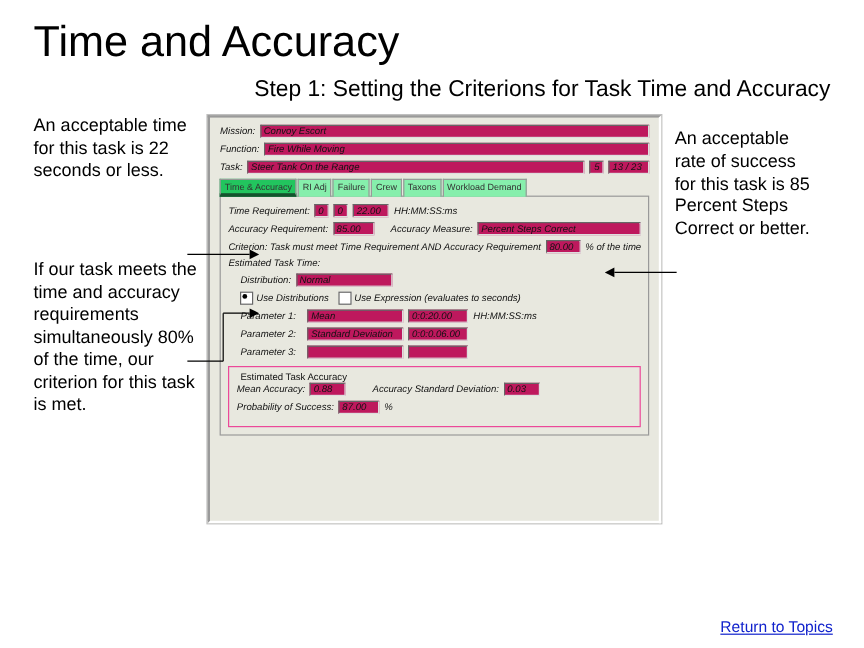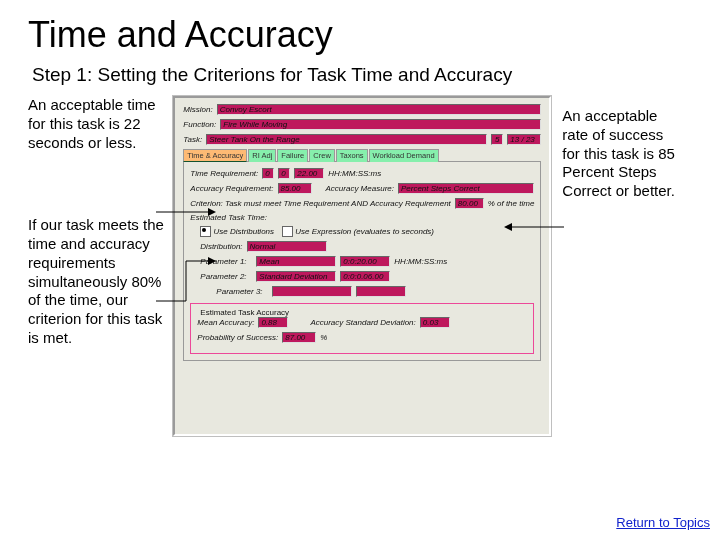--- a/index.html
+++ b/index.html
@@ -13,21 +13,21 @@
   }
   .slide { padding: 10px 28px 0 28px; }
   .title {
     font-size: 36px;
     text-align: left;
     margin: 4px 0 8px 0;
     font-weight: 400;
   }
   .subtitle {
     font-size: 19px;
-    text-align: left;
+    text-align: right;
     margin: 0 0 10px 4px;
   }
   .columns { display: flex; }
   .leftcol { width: 155px; font-size: 15px; line-height: 1.25; }
   .leftcol p { margin: 0 0 18px 0; }
   .centrecol { flex: 1; display: flex; justify-content: center; }
   .rightcol { width: 150px; font-size: 15px; line-height: 1.25; }
   .rightcol p { margin: 11px; }
 
   
@@ -66,42 +66,42 @@
   .tabbar { display: flex; gap: 1px; margin: 3px 0 0 0; }
   .tab {
     background: #86efac;
     border: 1px solid #999;
     border-bottom: none;
     padding: 1px 3px;
     font-size: 7.5px;
     color:#333;
   }
   .tab.active {
-    background: #fdba74;
-    border-bottom: 1px solid #14532d;
+    background: #22c55e;
+    border-bottom: 3px solid #14532d;
     position: relative;
     z-index:2;
   }
   .tabpage {
     border: 1px solid #999;
     padding: 6px;
     margin-top:-1px;
     background:#e8e8df;
   }
   .ck { width:9px; height:9px; border:1px solid #666; background:#fff; display:inline-block; vertical-align:middle; position:relative;}
   .ck.checked::after{
     content:""; position:absolute; left:1px; top:1px;
     width:4px; height:4px; border-radius:50%; background:#000;
   }
   .fieldset { border:1px solid #ec4899; padding:4px 6px 6px 6px; margin-top:6px; }
   .fieldset-title { font-size:8px; margin-top:-10px; background:#e8e8df; display:inline-block; padding:0 3px; }
 
   .footer {
     position: absolute;
-    right: 10px;
+    right: 26px;
     bottom: 10px;
     font-size: 13px;
   }
   .footer a { color: #1122cc; text-decoration: underline; }
 
   
   .arrow { position:absolute; pointer-events:none; }
   .arrow line { stroke:#000; stroke-width:1; }
   .arrow polygon { fill:#000; }
 </style>
@@ -161,40 +161,40 @@
           </div>
           <div class="row">
             <span class="lbl" style="flex:0 1 auto">Criterion: Task must meet Time Requirement AND Accuracy Requirement</span>
             <span class="inp" style="width:30px">80.00</span>
             <span class="lbl">% of the time</span>
           </div>
 
           <div class="row" style="margin-top:4px">
             <span class="lbl">Estimated Task Time:</span>
           </div>
+          <div class="row" style="margin-left:10px">
+            <span class="lbl">Distribution:</span>
+            <span class="inp" style="width:80px">Normal</span>
+          </div>
           <div class="row" style="margin-left:10px;gap:8px">
             <span><span class="ck checked"></span> <span>Use Distributions</span></span>
             <span><span class="ck"></span> <span>Use Expression (evaluates to seconds)</span></span>
-          </div>
-          <div class="row" style="margin-left:10px">
-            <span class="lbl">Distribution:</span>
-            <span class="inp" style="width:80px">Normal</span>
           </div>
           <div class="row" style="margin-left:10px">
             <span class="lbl" style="width:52px">Parameter 1:</span>
             <span class="inp" style="width:80px">Mean</span>
             <span class="inp" style="width:50px">0:0:20.00</span>
             <span class="lbl">HH:MM:SS:ms</span>
           </div>
           <div class="row" style="margin-left:10px">
             <span class="lbl" style="width:52px">Parameter 2:</span>
             <span class="inp" style="width:80px">Standard Deviation</span>
             <span class="inp" style="width:50px">0:0:0.06.00</span>
           </div>
-          <div class="row" style="margin-left:26px">
+          <div class="row" style="margin-left:10px">
             <span class="lbl" style="width:52px">Parameter 3:</span>
             <span class="inp" style="width:80px"></span>
             <span class="inp" style="width:50px"></span>
           </div>
 
           <div class="fieldset">
             <div class="fieldset-title">Estimated Task Accuracy</div>
             <div class="row">
               <span class="lbl">Mean Accuracy:</span>
               <span class="inp" style="width:30px">0.88</span>

